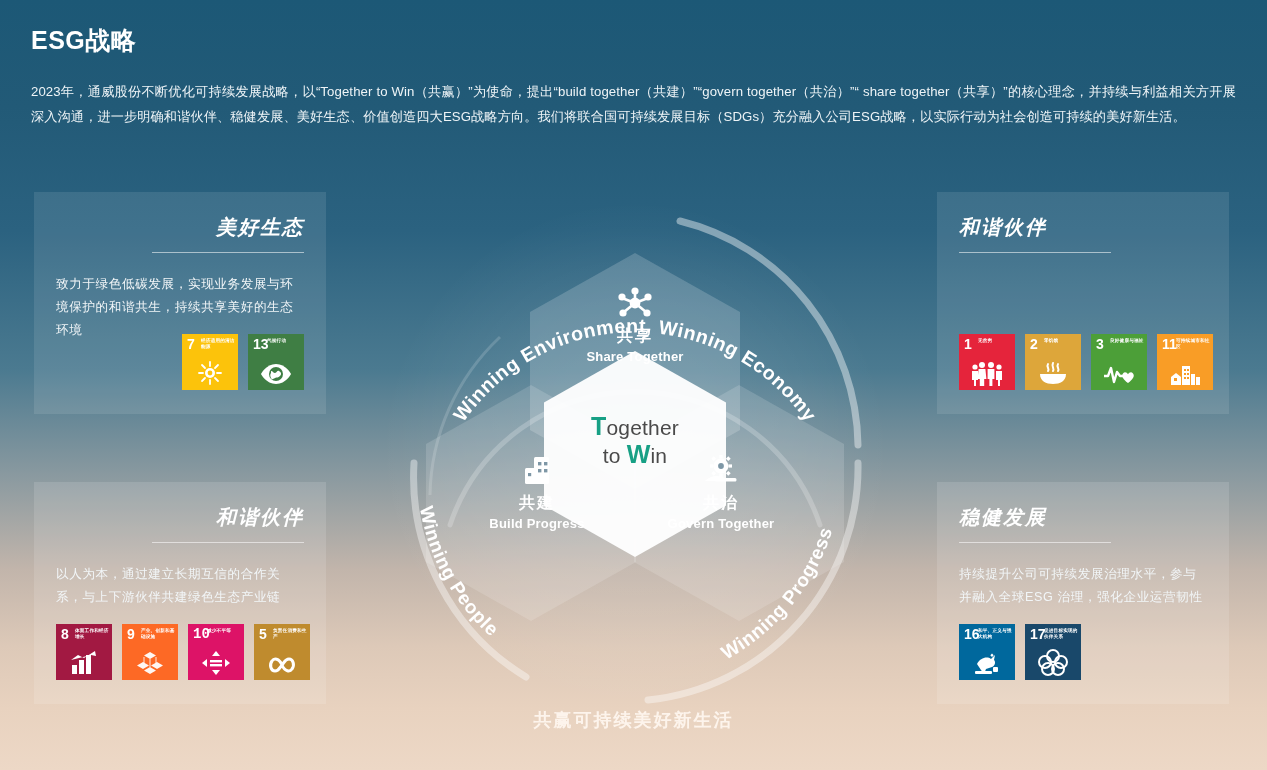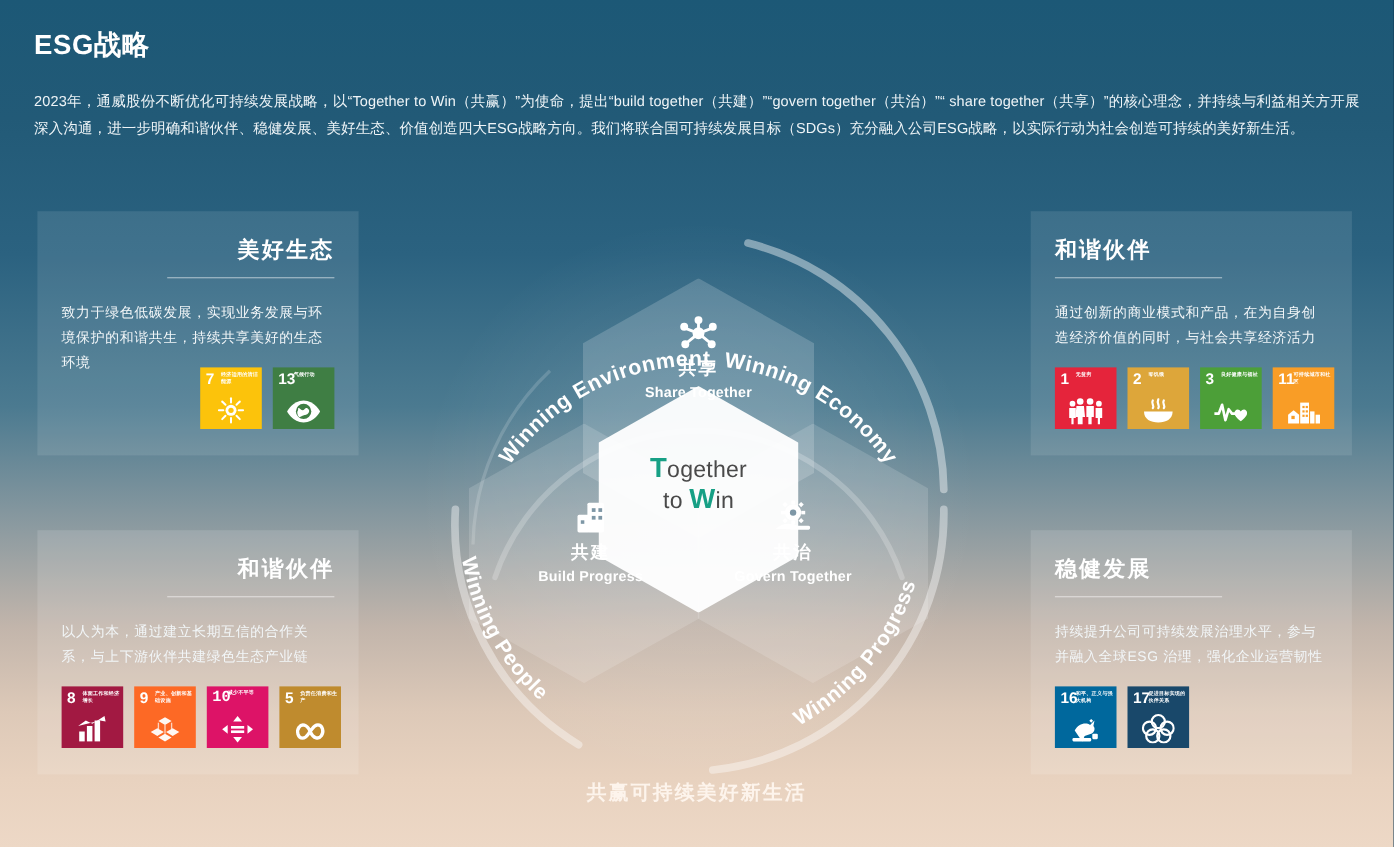--- a/index.html
+++ b/index.html
@@ -69,20 +69,21 @@
   .card.tl { left: 34px;  top: 192px; }
   .card.bl { left: 34px;  top: 482px; background: rgba(255,255,255,0.13); }
   .card.tr { left: 937px; top: 192px; }
   .card.br { left: 937px; top: 482px; background: rgba(255,255,255,0.13); }
 
   .card-title {
     font-size: 20px;
     font-weight: bold;
     color: #ffffff;
     letter-spacing: 2px;
+    font-style: italic;
   }
   .card.tl .card-title, .card.bl .card-title { text-align: right; }
   .card.tr .card-title, .card.br .card-title { text-align: left; }
 
   .card-rule {
     height: 1px;
     background: rgba(255,255,255,0.55);
     margin-top: 11px;
     width: 152px;
   }
@@ -303,21 +304,20 @@
           <div class="sdg-glyph"><svg width="32" height="22" viewBox="0 0 32 22" fill="none" stroke="#fff" stroke-width="3">
               <path d="M16 11 C13 4 8 4 6 7 C3 11 5 17 9 17 C13 17 14 13 16 11 C18 9 19 5 23 5 C27 5 29 11 26 15 C24 18 19 18 16 11 Z"></path>
             </svg></div>
         </div>
       </div>
   </div>
 
   <div class="card tr">
     <div class="card-title">和谐伙伴</div>
     <div class="card-rule"></div>
-    <div class="card-desc">通过创新的商业模式和产品，在为自身创造经济价值的同时，与社会共享经济活力</div>
     <div class="sdg-row">
         <div class="sdg" style="background: rgb(229, 36, 59);">
           <div class="sdg-num">1</div>
           <div class="sdg-cn">无贫穷</div>
           <div class="sdg-glyph"><svg width="34" height="26" viewBox="0 0 34 26" fill="#fff">
               <g>
                 <circle cx="5" cy="7" r="2.6"></circle>
                 <path d="M2 11 h6 v9 h-2 v6 h-2 v-6 h-2 z"></path>
               </g>
               <g>

